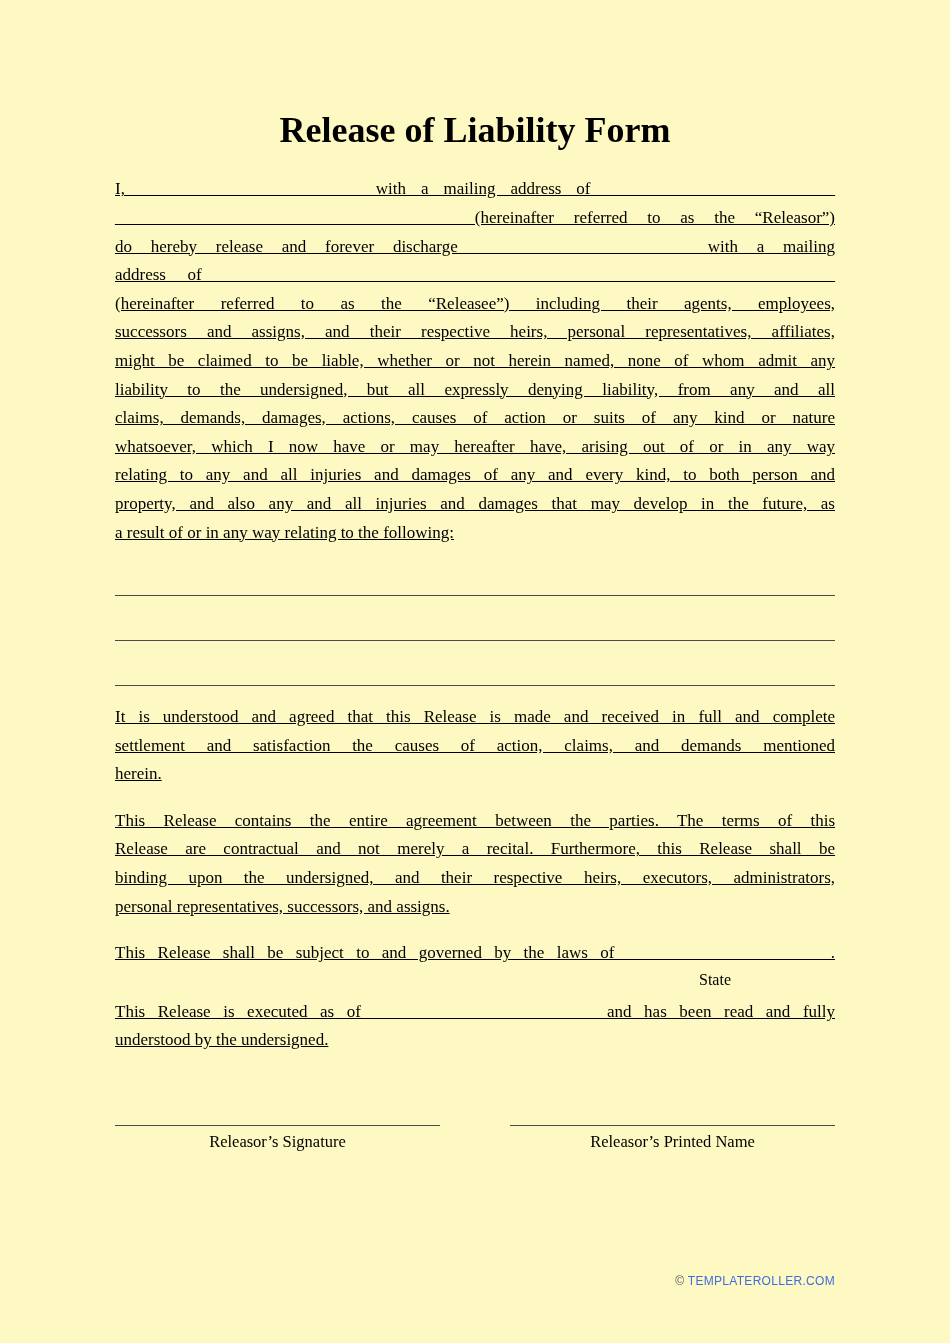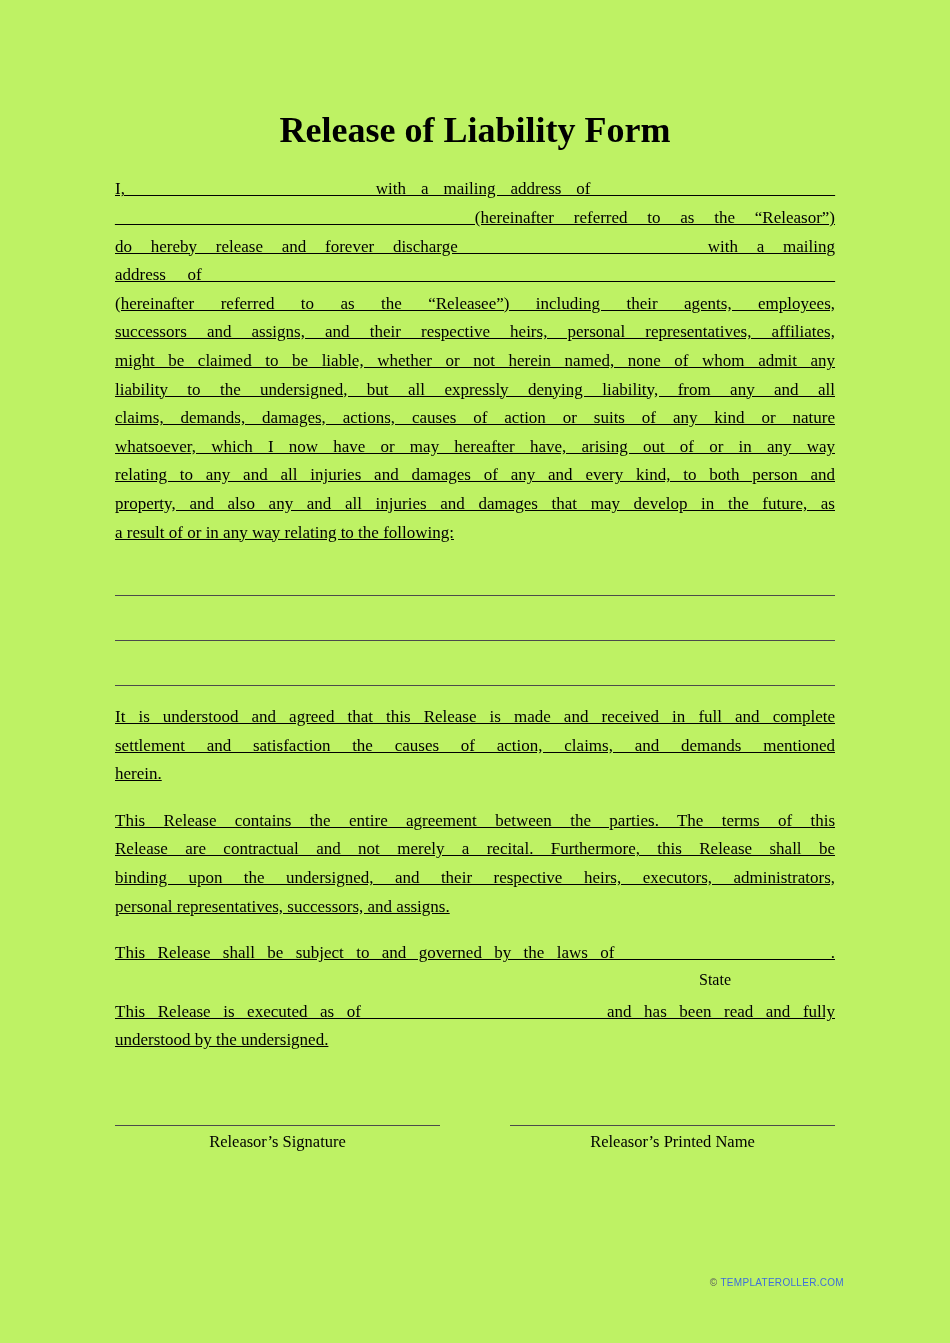--- a/index.html
+++ b/index.html
@@ -1,20 +1,20 @@
 <!DOCTYPE html>
 <html><head>
 <meta charset="utf-8">
 <style>
   html, body { margin: 0; padding: 0; background: #ffffff; }
   .page {
     position: relative;
     width: 950px;
     height: 1343px;
-    background: #bef264;
+    background: #fef9c3;
     color: #000000;
     font-family: "Liberation Serif", serif;
     overflow: hidden;
   }
   .content {
     padding: 110px 115px 0 115px; 
   }
   .doc-title {
     font-size: 36px;
     font-weight: bold;
@@ -62,24 +62,24 @@
     border-bottom: 1.6px solid #4b4b4b;
     height: 0;
   }
   .sig-caption {
     font-size: 16.5px;
     text-align: center;
     margin-top: 6px;
   }
   .footer {
     position: absolute;
-    right: 106px;
+    right: 115px;
     bottom: 55px;
     font-family: "Liberation Sans", sans-serif;
-    font-size: 10px;
+    font-size: 12px;
     letter-spacing: 0.3px;
   }
   .footer .copy-symbol { color: #57585c; }
   .footer a {
     color: #3e6edc;
     text-decoration: none;
   }
 </style>
 </head>
 <body>

